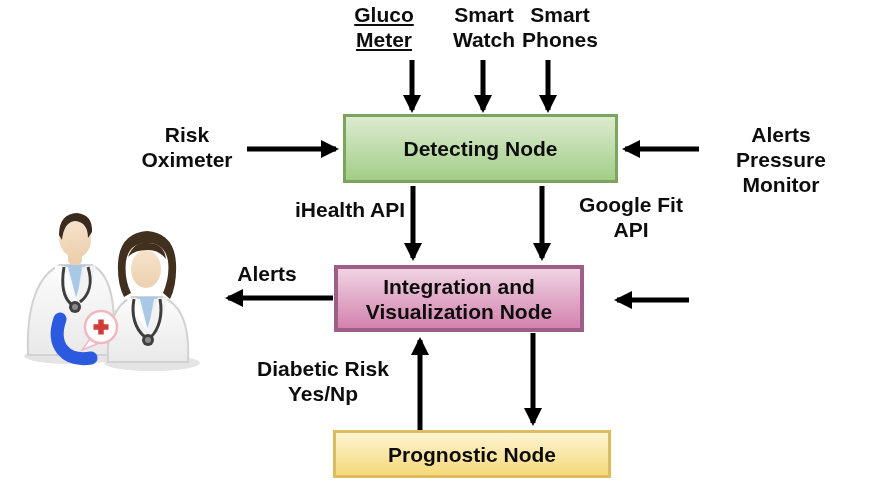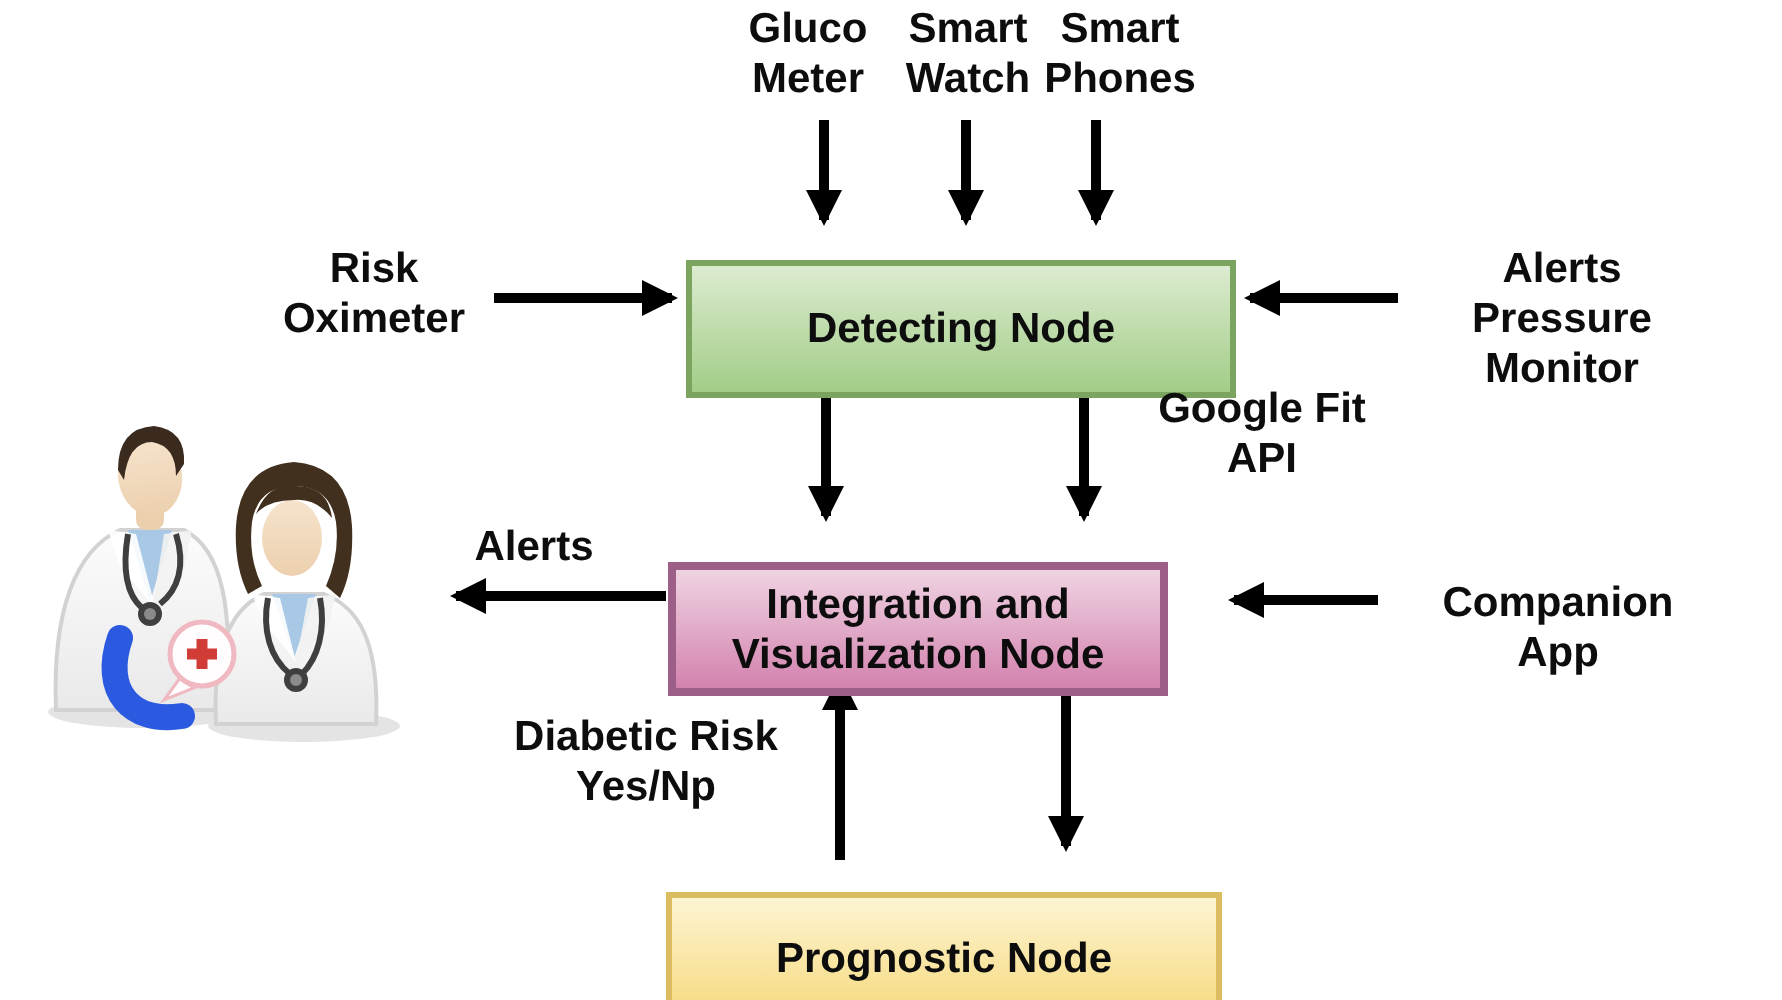--- a/index.html
+++ b/index.html
@@ -4,34 +4,34 @@
 <style>
   html,body{margin:0;padding:0;background:#fff;}
   .canvas{
     position:relative;width:891px;height:500px;background:#ffffff;overflow:hidden;
     font-family:"Liberation Sans",sans-serif;font-weight:700;color:#0d0d0d;
   }
   .canvas *{box-sizing:border-box;}
   .arrow-layer{position:absolute;left:0;top:0;width:891px;height:500px;}
   .node{
     position:absolute;display:flex;align-items:center;justify-content:center;
-    text-align:center;font-size:21px;line-height:25px;white-space:pre-line;margin-top:16px;
+    text-align:center;font-size:21px;line-height:25px;white-space:pre-line;
   }
   .node-detecting{
     left:343px;top:114px;width:275px;height:69px;
     background:linear-gradient(180deg,#dcebd0 0%,#a2cd87 100%);
     border:3px solid #7ba55e;
   }
   .node-integration{
     left:334px;top:265px;width:250px;height:67px;
     background:linear-gradient(180deg,#efd3e2 0%,#d382ae 100%);
     border:4px solid #9d5f87;
   }
   .node-prognostic{
-    left:333px;top:430px;width:278px;height:67px;
+    left:333px;top:430px;width:278px;height:48px;
     background:linear-gradient(180deg,#fdf4d2 0%,#f6d97b 100%);
     border:3px solid #dcbc60;
   }
   .lbl{
     position:absolute;transform:translateX(-50%);
     font-size:21px;line-height:25px;white-space:pre-line;text-align:center;
   }
   .doctors-svg{position:absolute;left:20px;top:205px;width:190px;height:170px;}
 </style>
 </head>
@@ -62,34 +62,34 @@
     <span>Detecting Node</span>
   </div>
   <div class="node node-integration">
     <span>Integration and
 Visualization Node</span>
   </div>
   <div class="node node-prognostic">
     <span>Prognostic Node</span>
   </div>
 
-  <div class="lbl" style="left:404px;top:2px;">Gluco
+  <div class="lbl" style="left:384px;top:2px;text-decoration:underline;">Gluco
 Meter</div>
   <div class="lbl" style="left:484px;top:2px;">Smart
 Watch</div>
   <div class="lbl" style="left:560px;top:2px;">Smart
 Phones</div>
   <div class="lbl" style="left:187px;top:122px;">Risk
 Oximeter</div>
   <div class="lbl" style="left:781px;top:122px;">Alerts Pressure
 Monitor</div>
+  <div class="lbl" style="left:350px;top:197px;">iHealth API</div>
   <div class="lbl" style="left:631px;top:192px;">Google Fit
 API</div>
   <div class="lbl" style="left:267px;top:261px;">Alerts</div>
-  <div class="lbl" style="left:779px;top:289px;">Companion App</div>
   <div class="lbl" style="left:323px;top:356px;">Diabetic Risk
 Yes/Np</div>
 
   <svg class="doctors-svg" viewBox="0 0 190 170" xmlns="http://www.w3.org/2000/svg">
     <defs>
       <linearGradient id="coat" x1="0" y1="0" x2="0" y2="1">
         <stop offset="0" stop-color="#fcfcfc"></stop>
           <stop offset="1" stop-color="#e9e9e9"></stop>
       </linearGradient>
       <linearGradient id="skin" x1="0" y1="0" x2="0" y2="1">

